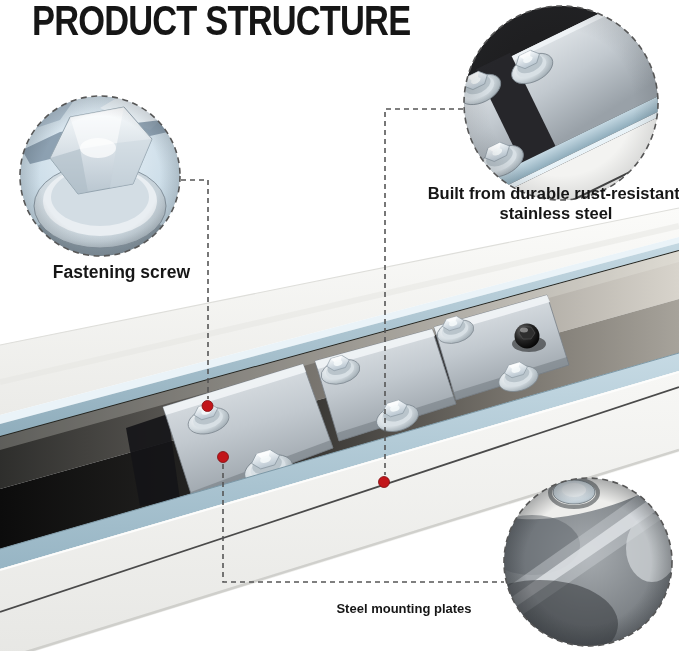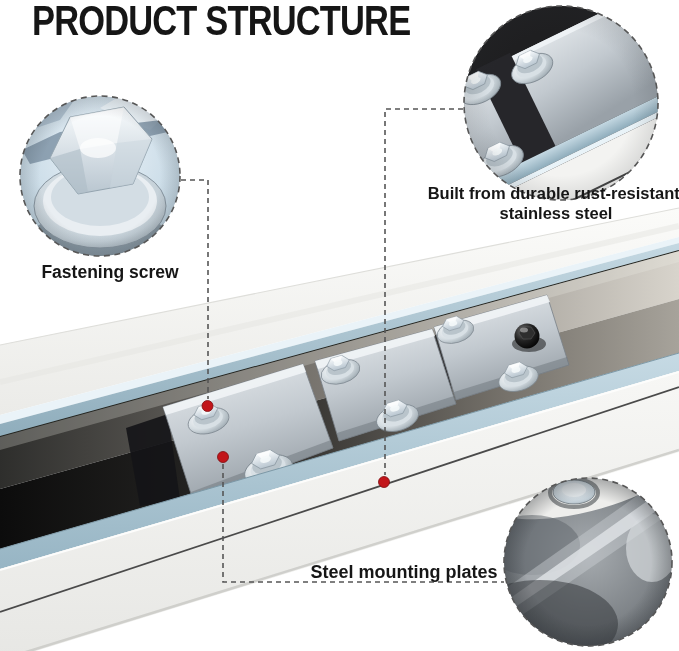--- a/index.html
+++ b/index.html
@@ -9,23 +9,23 @@
   }
   .title{
     position:absolute;left:32px;top:-3px;margin:0;
     font-size:42px;font-weight:bold;letter-spacing:-1px;color:var(--text,#161616);
     transform:scaleX(0.82);transform-origin:0 0;white-space:nowrap;
   }
   .callout-label{
     position:absolute;font-weight:bold;color:var(--text,#161616);
     text-align:center;line-height:20px;
   }
-  .lbl-screw{left:30px;top:262px;width:160px;font-size:17.5px;}
+  .lbl-screw{left:30px;top:262px;width:160px;font-size:17.5px;text-align:right;}
   .lbl-steel{left:420px;top:183px;width:272px;font-size:16.5px;}
-  .lbl-plates{left:294px;top:562px;width:220px;font-size:18px;}
+  .lbl-plates{left:294px;top:599px;width:220px;font-size:13px;}
   svg.graphic{position:absolute;left:0;top:0;}
 </style>
 </head>
 <body>
 
 <div class="stage">
 
   <h1 class="title">PRODUCT STRUCTURE</h1>
 
   <svg class="graphic" width="679" height="651" viewBox="0 0 679 651">

